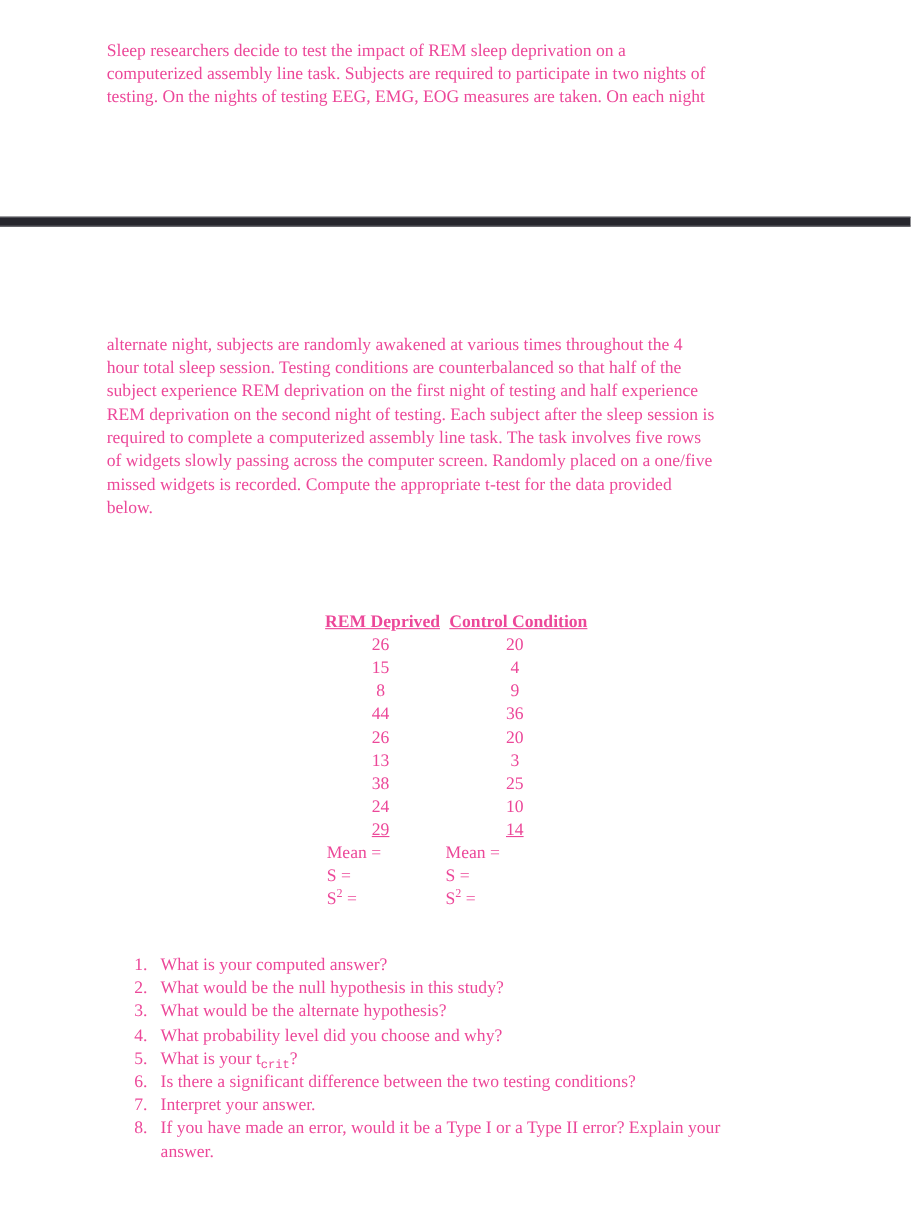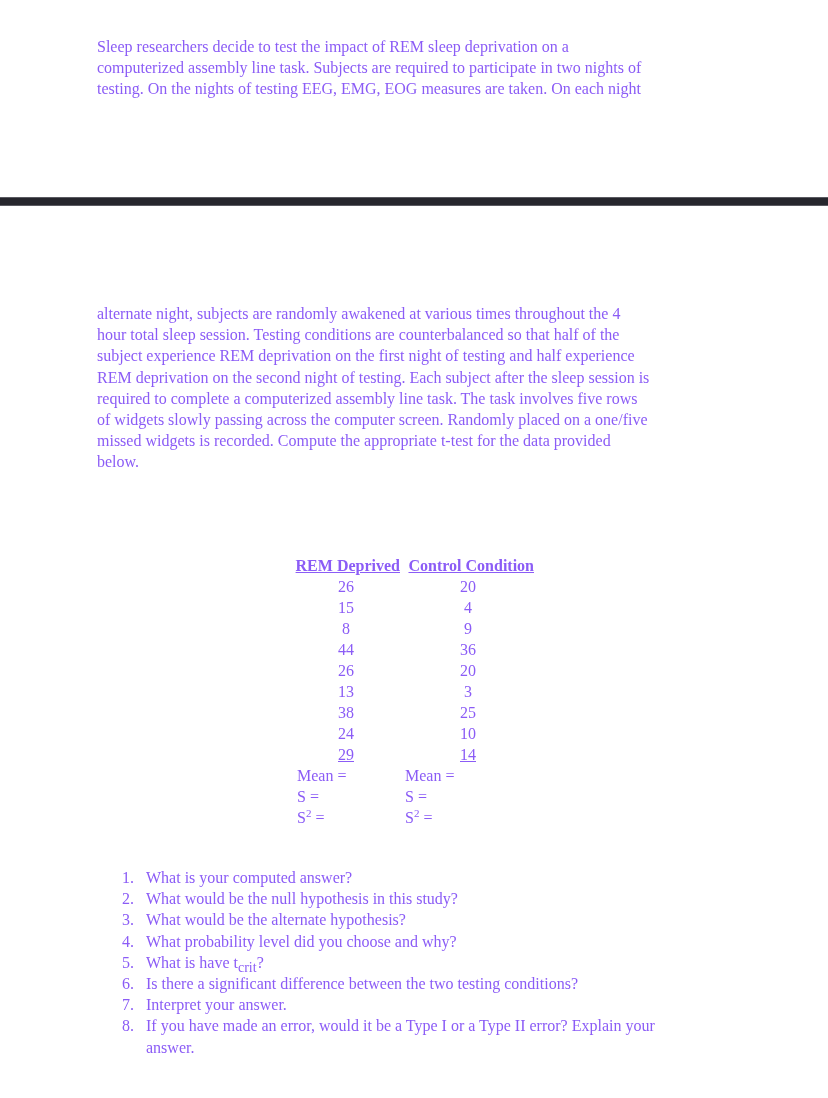--- a/index.html
+++ b/index.html
@@ -3,21 +3,21 @@
 <meta charset="utf-8">
 <style>
   * { margin: 0; padding: 0; box-sizing: border-box; }
   html, body { background: #ffffff; }
   #canvas {
     position: relative;
     width: 828px;
     height: 1098px;
     background: #ffffff;
     font-family: "Liberation Serif", "DejaVu Serif", serif;
-    color: #8b5cf6;
+    color: #ec4899;
     font-size: 16px;
     overflow: hidden;
   }
   .para { position: absolute; line-height: 21.2px; }
   .para .pline { white-space: nowrap; }
 
   #para1 { left: 97px; top: 36px; }
   #divider {
     position: absolute;
     left: 0; top: 197px;
@@ -30,21 +30,21 @@
 
   #data-table { position: absolute; left: 292px; top: 555px; line-height: 21px; }
   .tgrid { display: grid; grid-template-columns: 108px 132px; column-gap: 2px; }
   .thead { font-weight: bold; text-decoration: underline; text-align: right; white-space: nowrap; }
   .tcell { text-align: center; }
   .tcell.underlined .val { text-decoration: underline; }
   .stats-cell { text-align: left; }
   .stats-cell.c1 { padding-left: 5px; }
   .stats-cell.c2 { padding-left: 3px; }
   sup { font-size: 11px; line-height: 0; }
-  sub { font-size: 14px; line-height: 0; }
+  sub { font-size: 11px; line-height: 0; font-family: Liberation Mono, monospace; }
 
   #questions { position: absolute; left: 122px; top: 867px; line-height: 21.2px; }
   .qrow { display: flex; }
   .qnum { width: 24px; flex: 0 0 24px; }
   .qtext { white-space: nowrap; }
 </style>
 </head>
 <body>
 
 <div id="canvas">
@@ -137,21 +137,21 @@
     <div class="qrow">
       <span class="qnum">3.</span>
       <span class="qtext">What would be the alternate hypothesis?</span>
     </div>
     <div class="qrow">
       <span class="qnum">4.</span>
       <span class="qtext">What probability level did you choose and why?</span>
     </div>
     <div class="qrow">
       <span class="qnum">5.</span>
-      <span class="qtext"><span>What is have t</span><sub>crit</sub><span>?</span></span>
+      <span class="qtext"><span>What is your t</span><sub>crit</sub><span>?</span></span>
     </div>
     <div class="qrow">
       <span class="qnum">6.</span>
       <span class="qtext">Is there a significant difference between the two testing conditions?</span>
     </div>
     <div class="qrow">
       <span class="qnum">7.</span>
       <span class="qtext">Interpret your answer.</span>
     </div>
     <div class="qrow">

